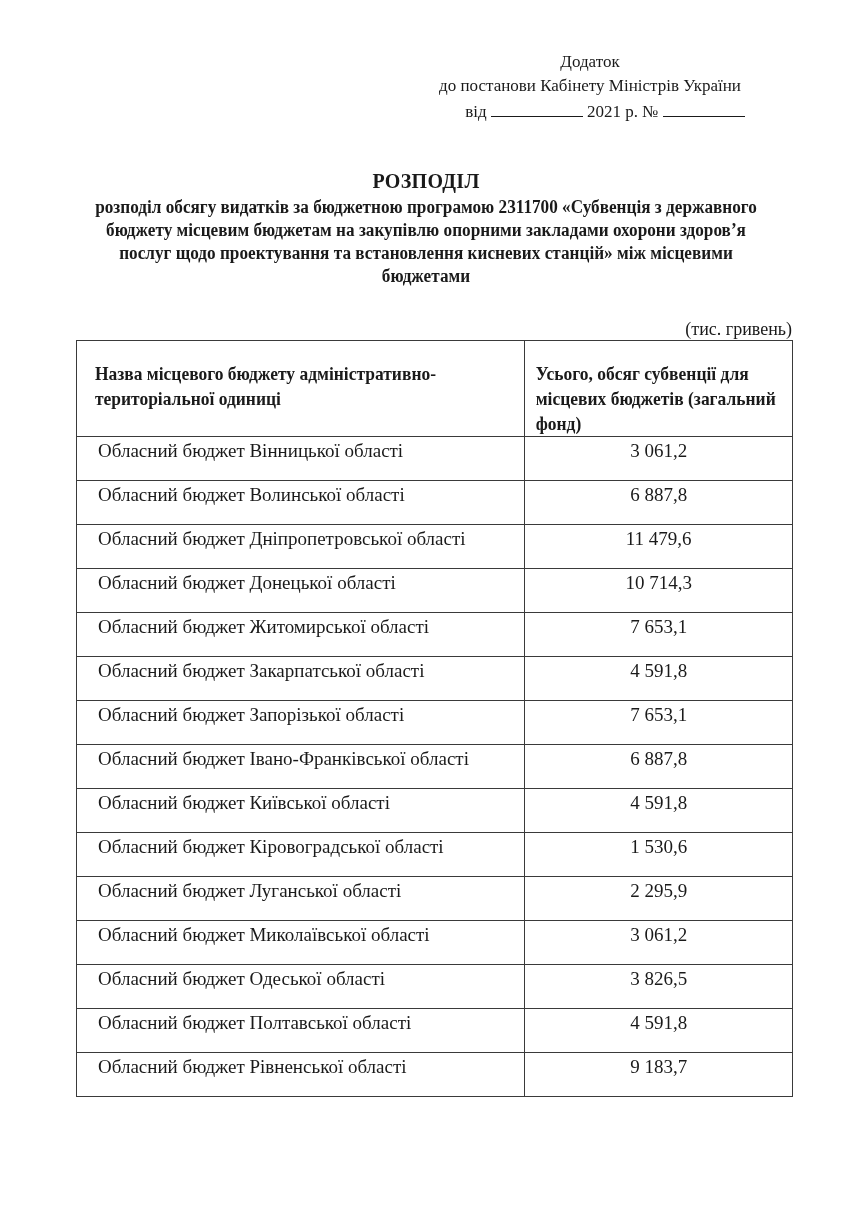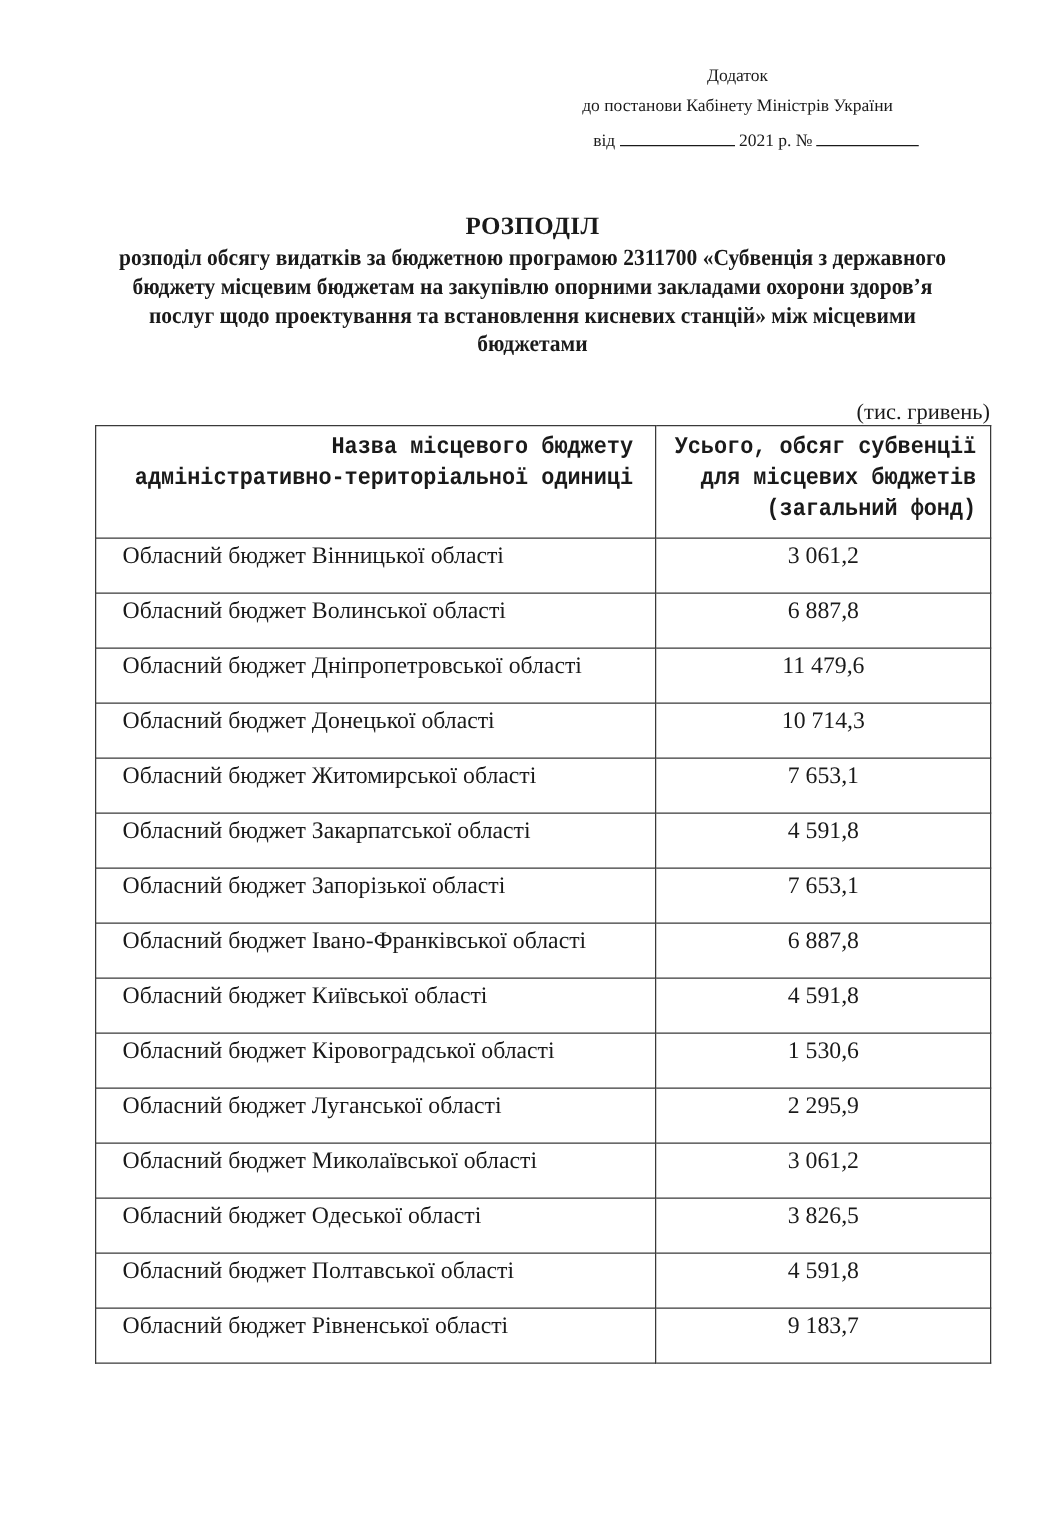--- a/index.html
+++ b/index.html
@@ -14,21 +14,21 @@
       overflow: hidden;
       font-family: "Liberation Serif", "DejaVu Serif", serif;
       color: #1a1a1a;
     }
     .appendix {
       position: absolute;
       top: 50px;
       left: 380px;
       width: 420px;
       text-align: center;
-      font-size: 14px;
+      font-size: 17px;
       line-height: 24px;
       font-family: Liberation Serif, serif;
     }
     .appendix .line3 { padding-left: 30px; }
     .blank {
       display: inline-block;
       border-bottom: 1px solid #1a1a1a;
       height: 18px;
       vertical-align: baseline;
     }
@@ -71,26 +71,25 @@
       border-collapse: collapse;
       font-size: 19px;
     }
     table.alloc th, table.alloc td {
       border: 1.5px solid #3a3a3a;
       padding: 0;
     }
     table.alloc th {
       font-weight: bold;
       vertical-align: top;
-      text-align: right;
+      text-align: left;
       line-height: 25px;
       height: 90px;
-      padding-top: 4px;
+      padding-top: 20px;
       box-sizing: border-box;
-      font-family: Liberation Mono, monospace;
     }
     .col-name { width: 449px; }
     .col-val { width: 268px; }
     table.alloc td {
       height: 44px;
       vertical-align: top;
       line-height: 22px;
       padding-top: 3px;
       box-sizing: border-box;
     }

